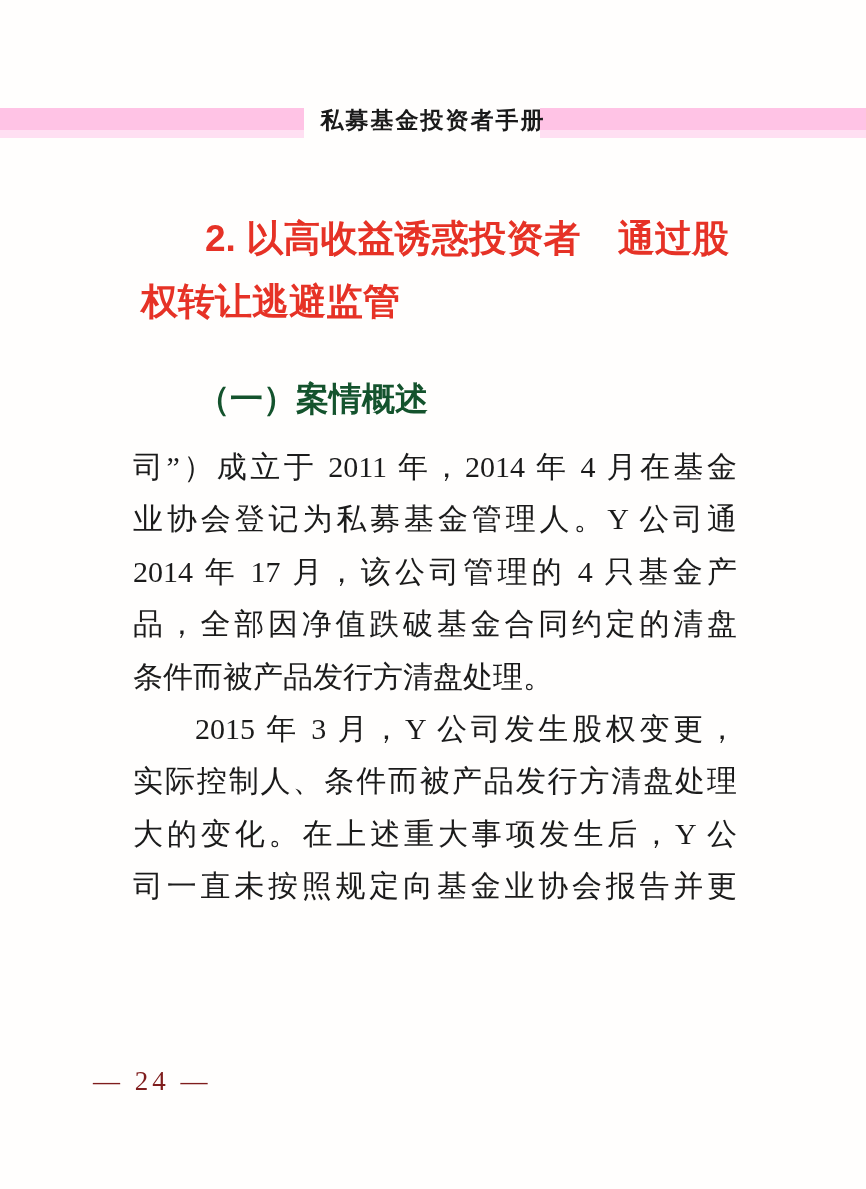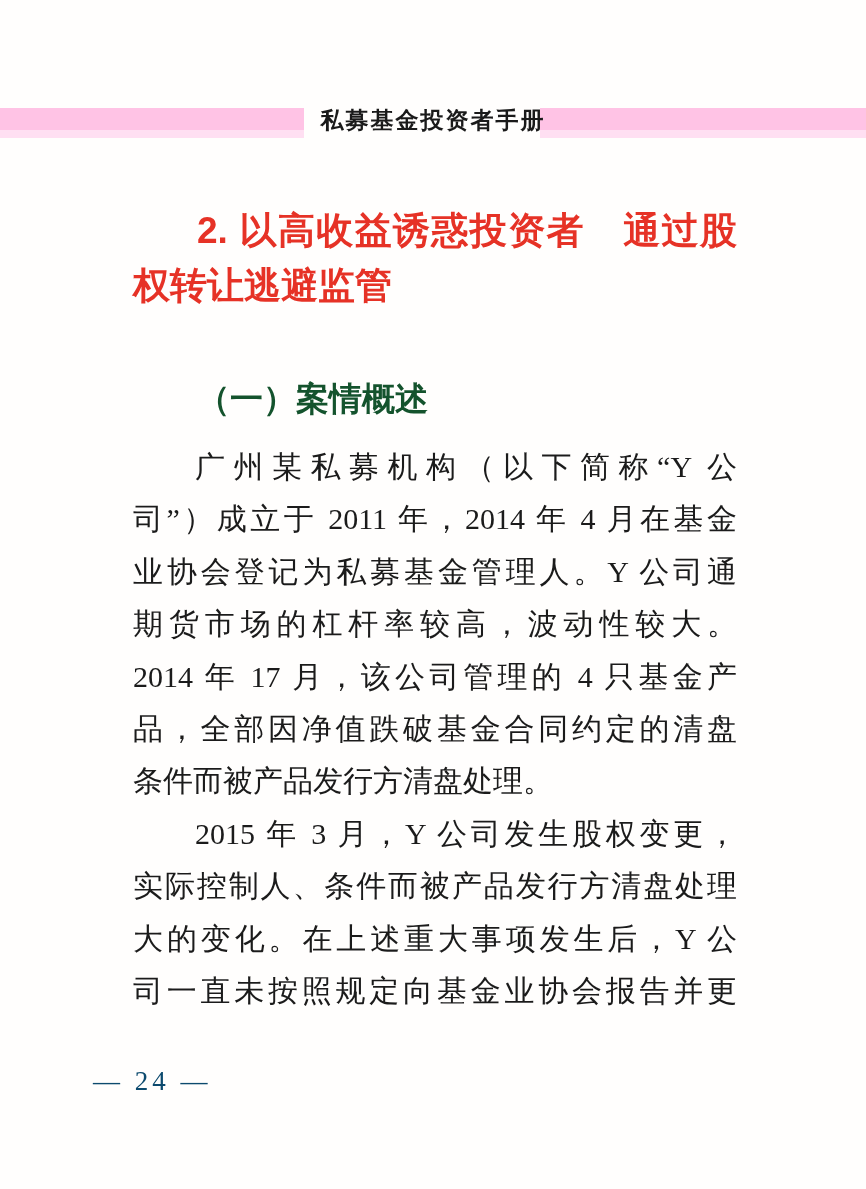--- a/index.html
+++ b/index.html
@@ -53,21 +53,21 @@
     top: 203px;
     left: 133px;
     width: 604px;
     margin: 0;
     font-family: "Liberation Sans", "DejaVu Sans", sans-serif;
     font-weight: bold;
     font-size: 37px;
     line-height: 55px;
     color: #e63226;
   }
-  .heading-line { margin: 0; }
+  .heading-line { margin: 8px; }
   .heading-line.first {
     padding-left: 64px;
     text-align: justify;
     text-align-last: justify;
   }
 
   
   .subheading {
     position: absolute;
     top: 377px;
@@ -101,21 +101,21 @@
     text-align-last: left;
   }
 
   
   .page-number {
     position: absolute;
     top: 1066px;
     left: 93px;
     font-size: 27px;
     letter-spacing: 4px;
-    color: #0c4a6e;
+    color: #7f1d1d;
   }
 </style>
 </head>
 <body>
 
 <div class="page">
 
   <div class="header-band">
     <div class="header-bar left"></div>
     <div class="header-bar right"></div>
@@ -123,24 +123,22 @@
   </div>
 
   <h1 class="chapter-heading">
     <div class="heading-line first">2. 以高收益诱惑投资者　通过股</div>
     <div class="heading-line">权转让逃避监管</div>
   </h1>
 
   <h2 class="subheading">（一）案情概述</h2>
 
   <div class="body-text">
-    <div class="body-line indent">广州某私募机构（以下简称“Y 公</div>
     <div class="body-line">司”）成立于 2011 年，2014 年 4 月在基金</div>
     <div class="body-line">业协会登记为私募基金管理人。Y 公司通</div>
-    <div class="body-line">期货市场的杠杆率较高，波动性较大。</div>
     <div class="body-line">2014 年 17 月，该公司管理的 4 只基金产</div>
     <div class="body-line">品，全部因净值跌破基金合同约定的清盘</div>
     <div class="body-line para-end">条件而被产品发行方清盘处理。</div>
     <div class="body-line indent">2015 年 3 月，Y 公司发生股权变更，</div>
     <div class="body-line">实际控制人、条件而被产品发行方清盘处理</div>
     <div class="body-line">大的变化。在上述重大事项发生后，Y 公</div>
     <div class="body-line">司一直未按照规定向基金业协会报告并更</div>
   </div>
 
   <div class="page-number">— 24 —</div>

